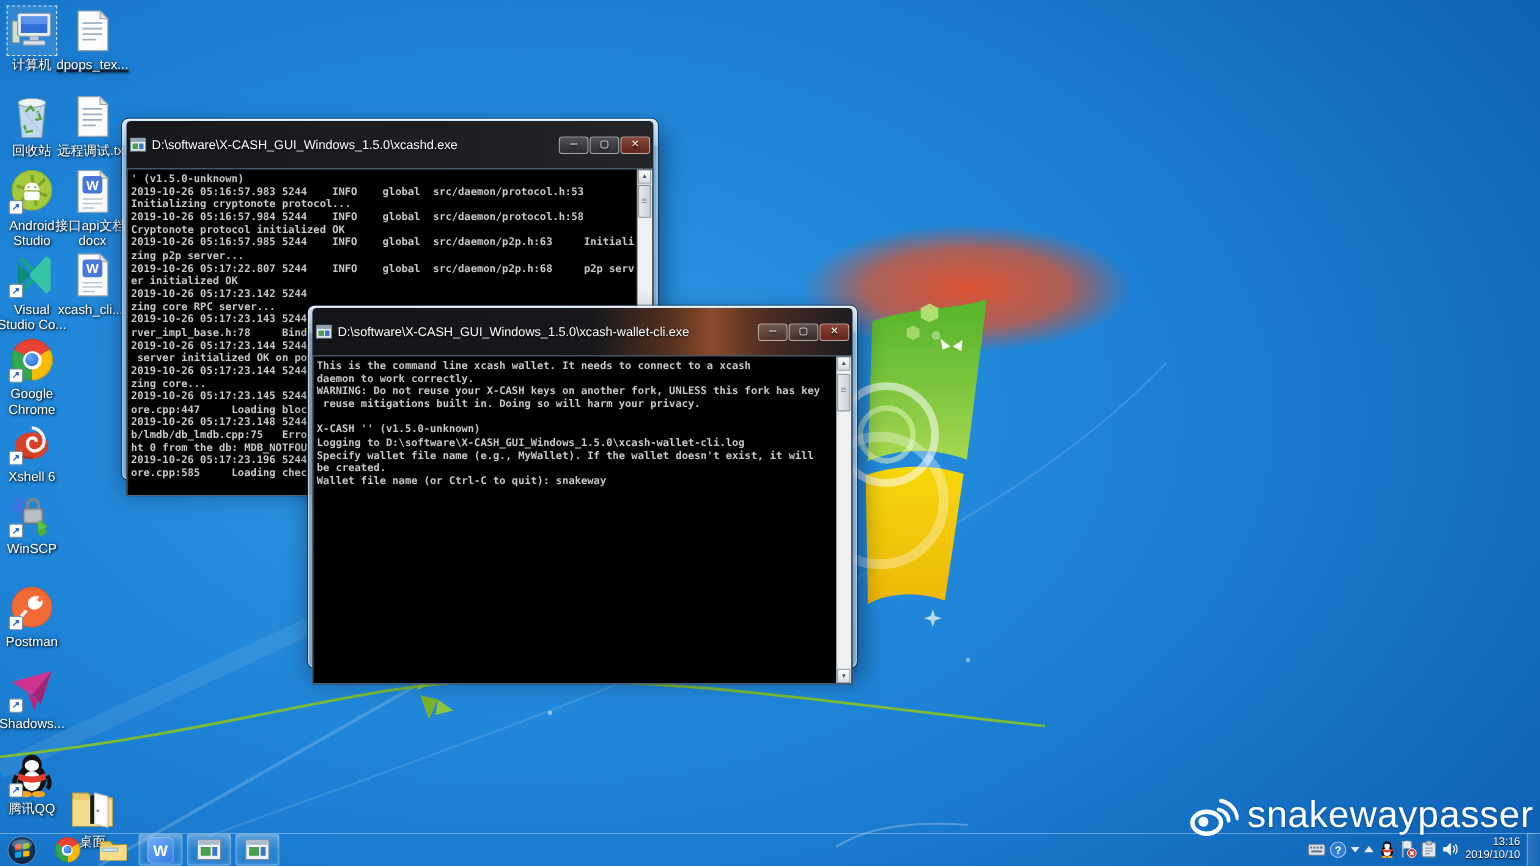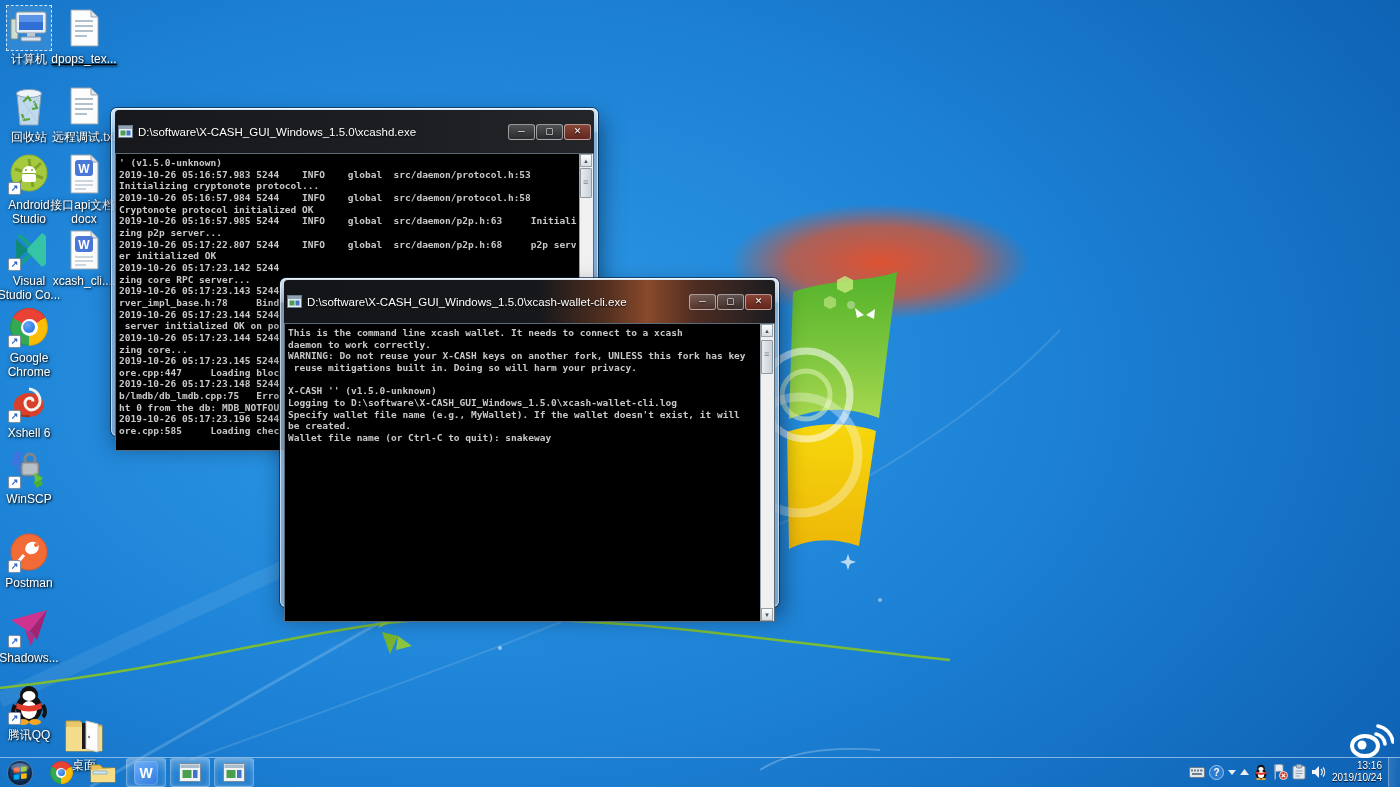--- a/index.html
+++ b/index.html
@@ -435,20 +435,21 @@
   </div>
 </div>
 
 <div class="watermark">
   <svg width="46" height="36" viewBox="0 0 46 36">
     <ellipse cx="17" cy="24" rx="13" ry="10" fill="none" stroke="#fff" stroke-width="4"></ellipse>
     <circle cx="14" cy="23" r="4.5" fill="#fff"></circle>
     <path d="M28,12 a11,11 0 0 1 9,10" fill="none" stroke="#fff" stroke-width="3.6" stroke-linecap="round"></path>
     <path d="M30,4 a19,19 0 0 1 15,16" fill="none" stroke="#fff" stroke-width="3.6" stroke-linecap="round"></path>
   </svg>
+  <span class="wtext">snakewaypasser</span>
 </div>
 
 <div class="taskbar">
   <div class="tb-left">
     <div class="startorb">
       <svg width="28" height="28" viewBox="0 0 30 30">
         <defs>
             <radialGradient id="orbg" cx="50%" cy="38%" r="65%">
           <stop offset="0%" stop-color="#3e6ea8"></stop>
               <stop offset="55%" stop-color="#12355f"></stop>
@@ -556,17 +557,17 @@
         </svg>
     </div>
     <div class="trayicon">
       <svg width="15" height="14" viewBox="0 0 15 14">
           <path d="M1,5 h3 l4,-4 v12 l-4,-4 h-3 z" fill="#f2f6fa"></path>
           <path d="M10,4 a4.5,4.5 0 0 1 0,6 M12,2.5 a7,7 0 0 1 0,9" stroke="#f2f6fa" stroke-width="1.2" fill="none"></path>
         </svg>
     </div>
     <div class="clock">
       <div>13:16</div>
-      <div>2019/10/24</div>
+      <div>2019/10/10</div>
     </div>
     <div class="showdesk"></div>
   </div>
 </div>
 
 </body></html>

